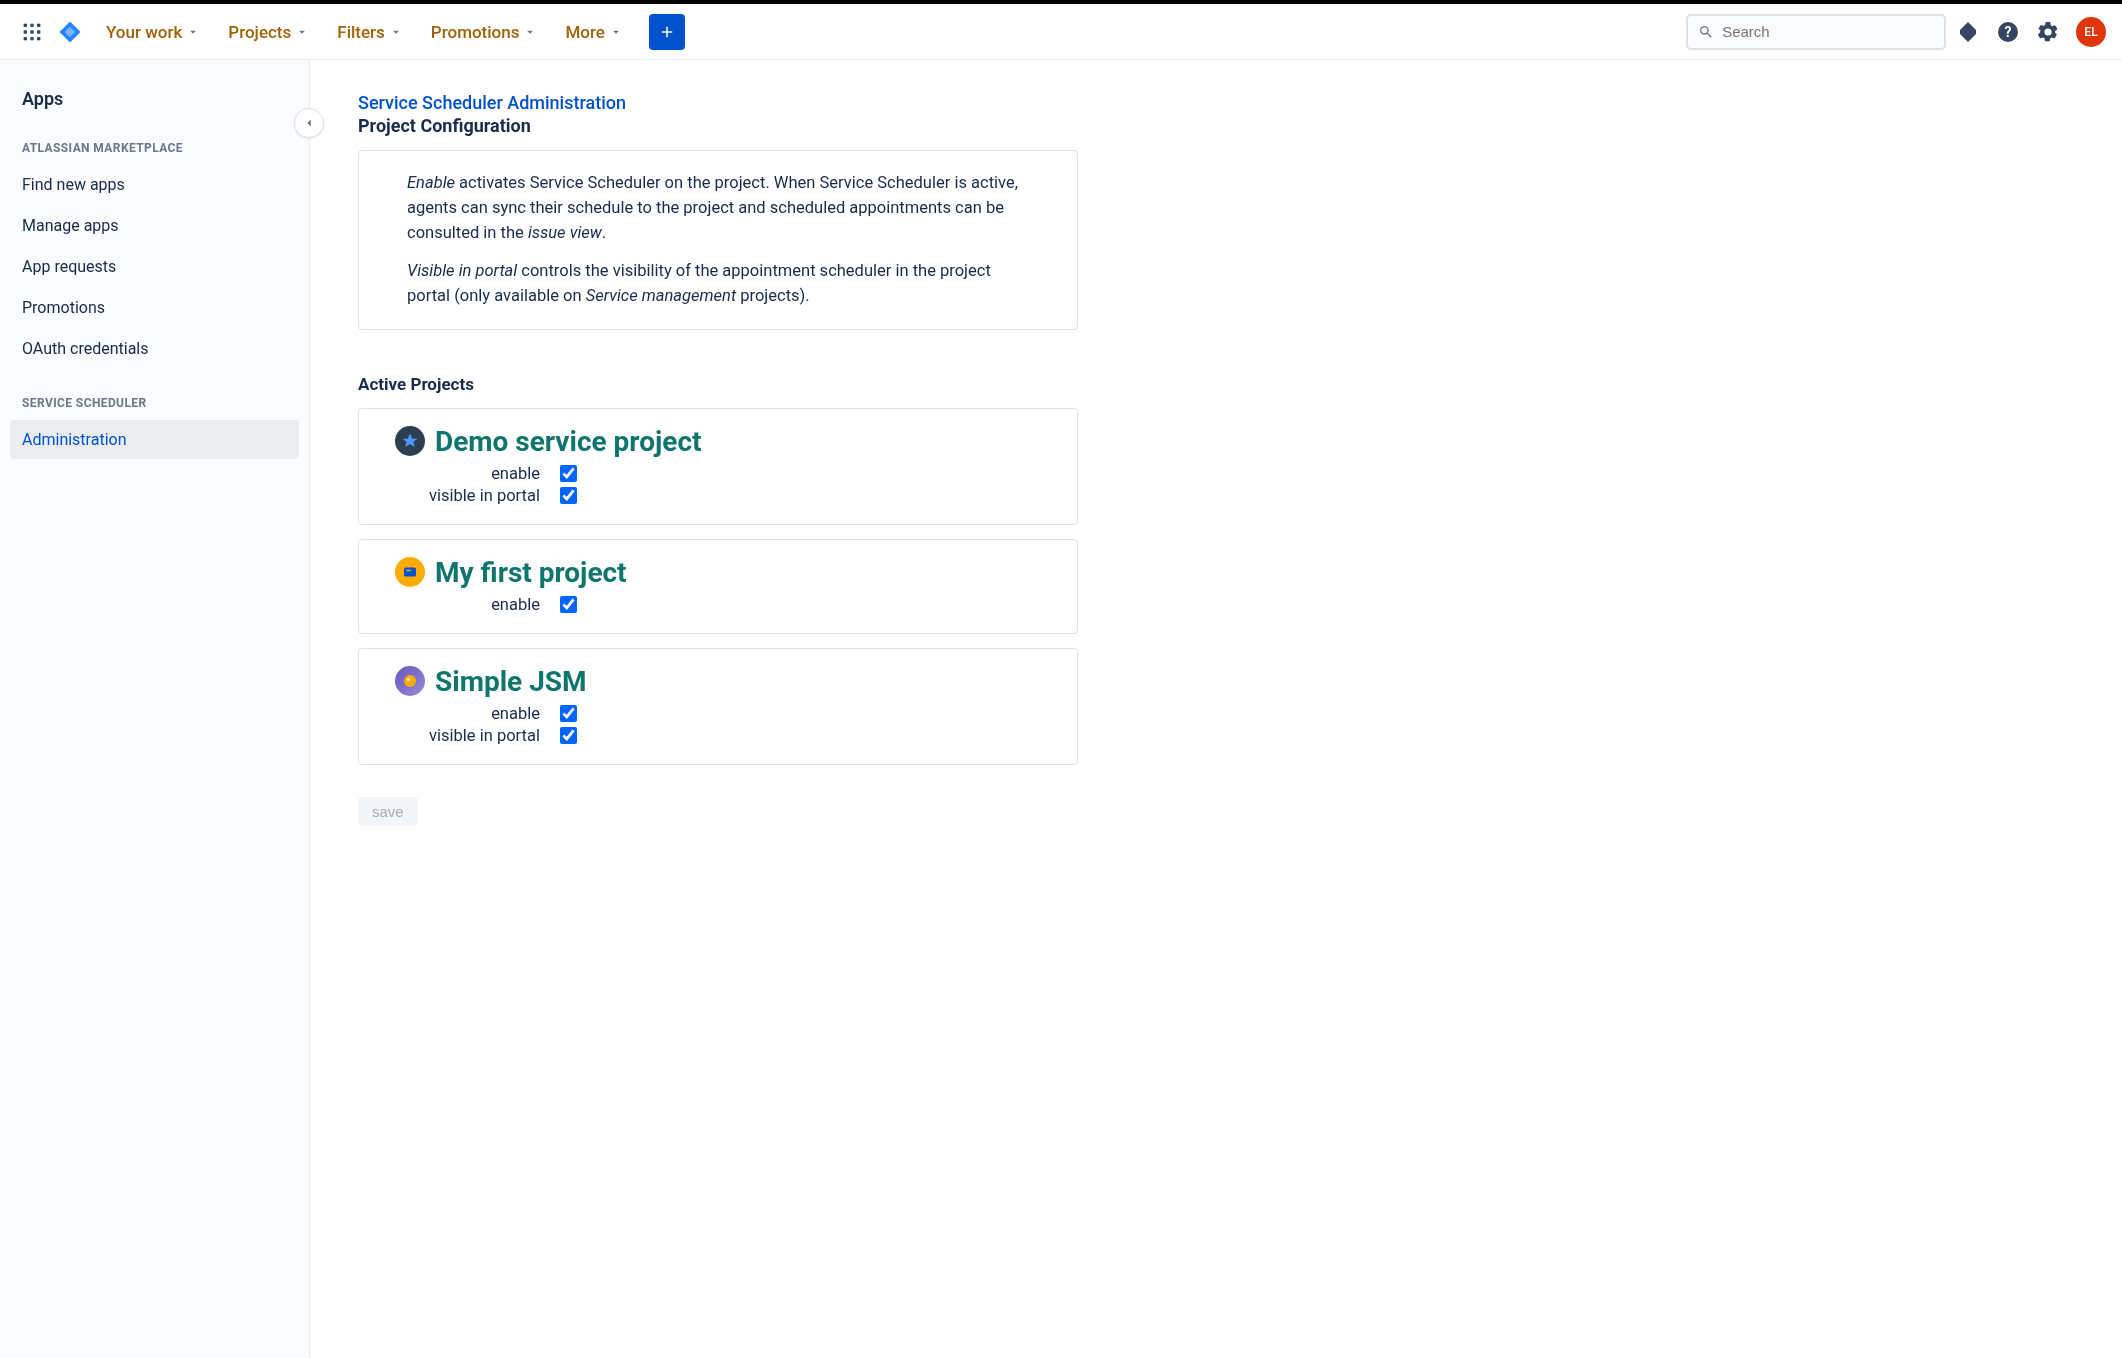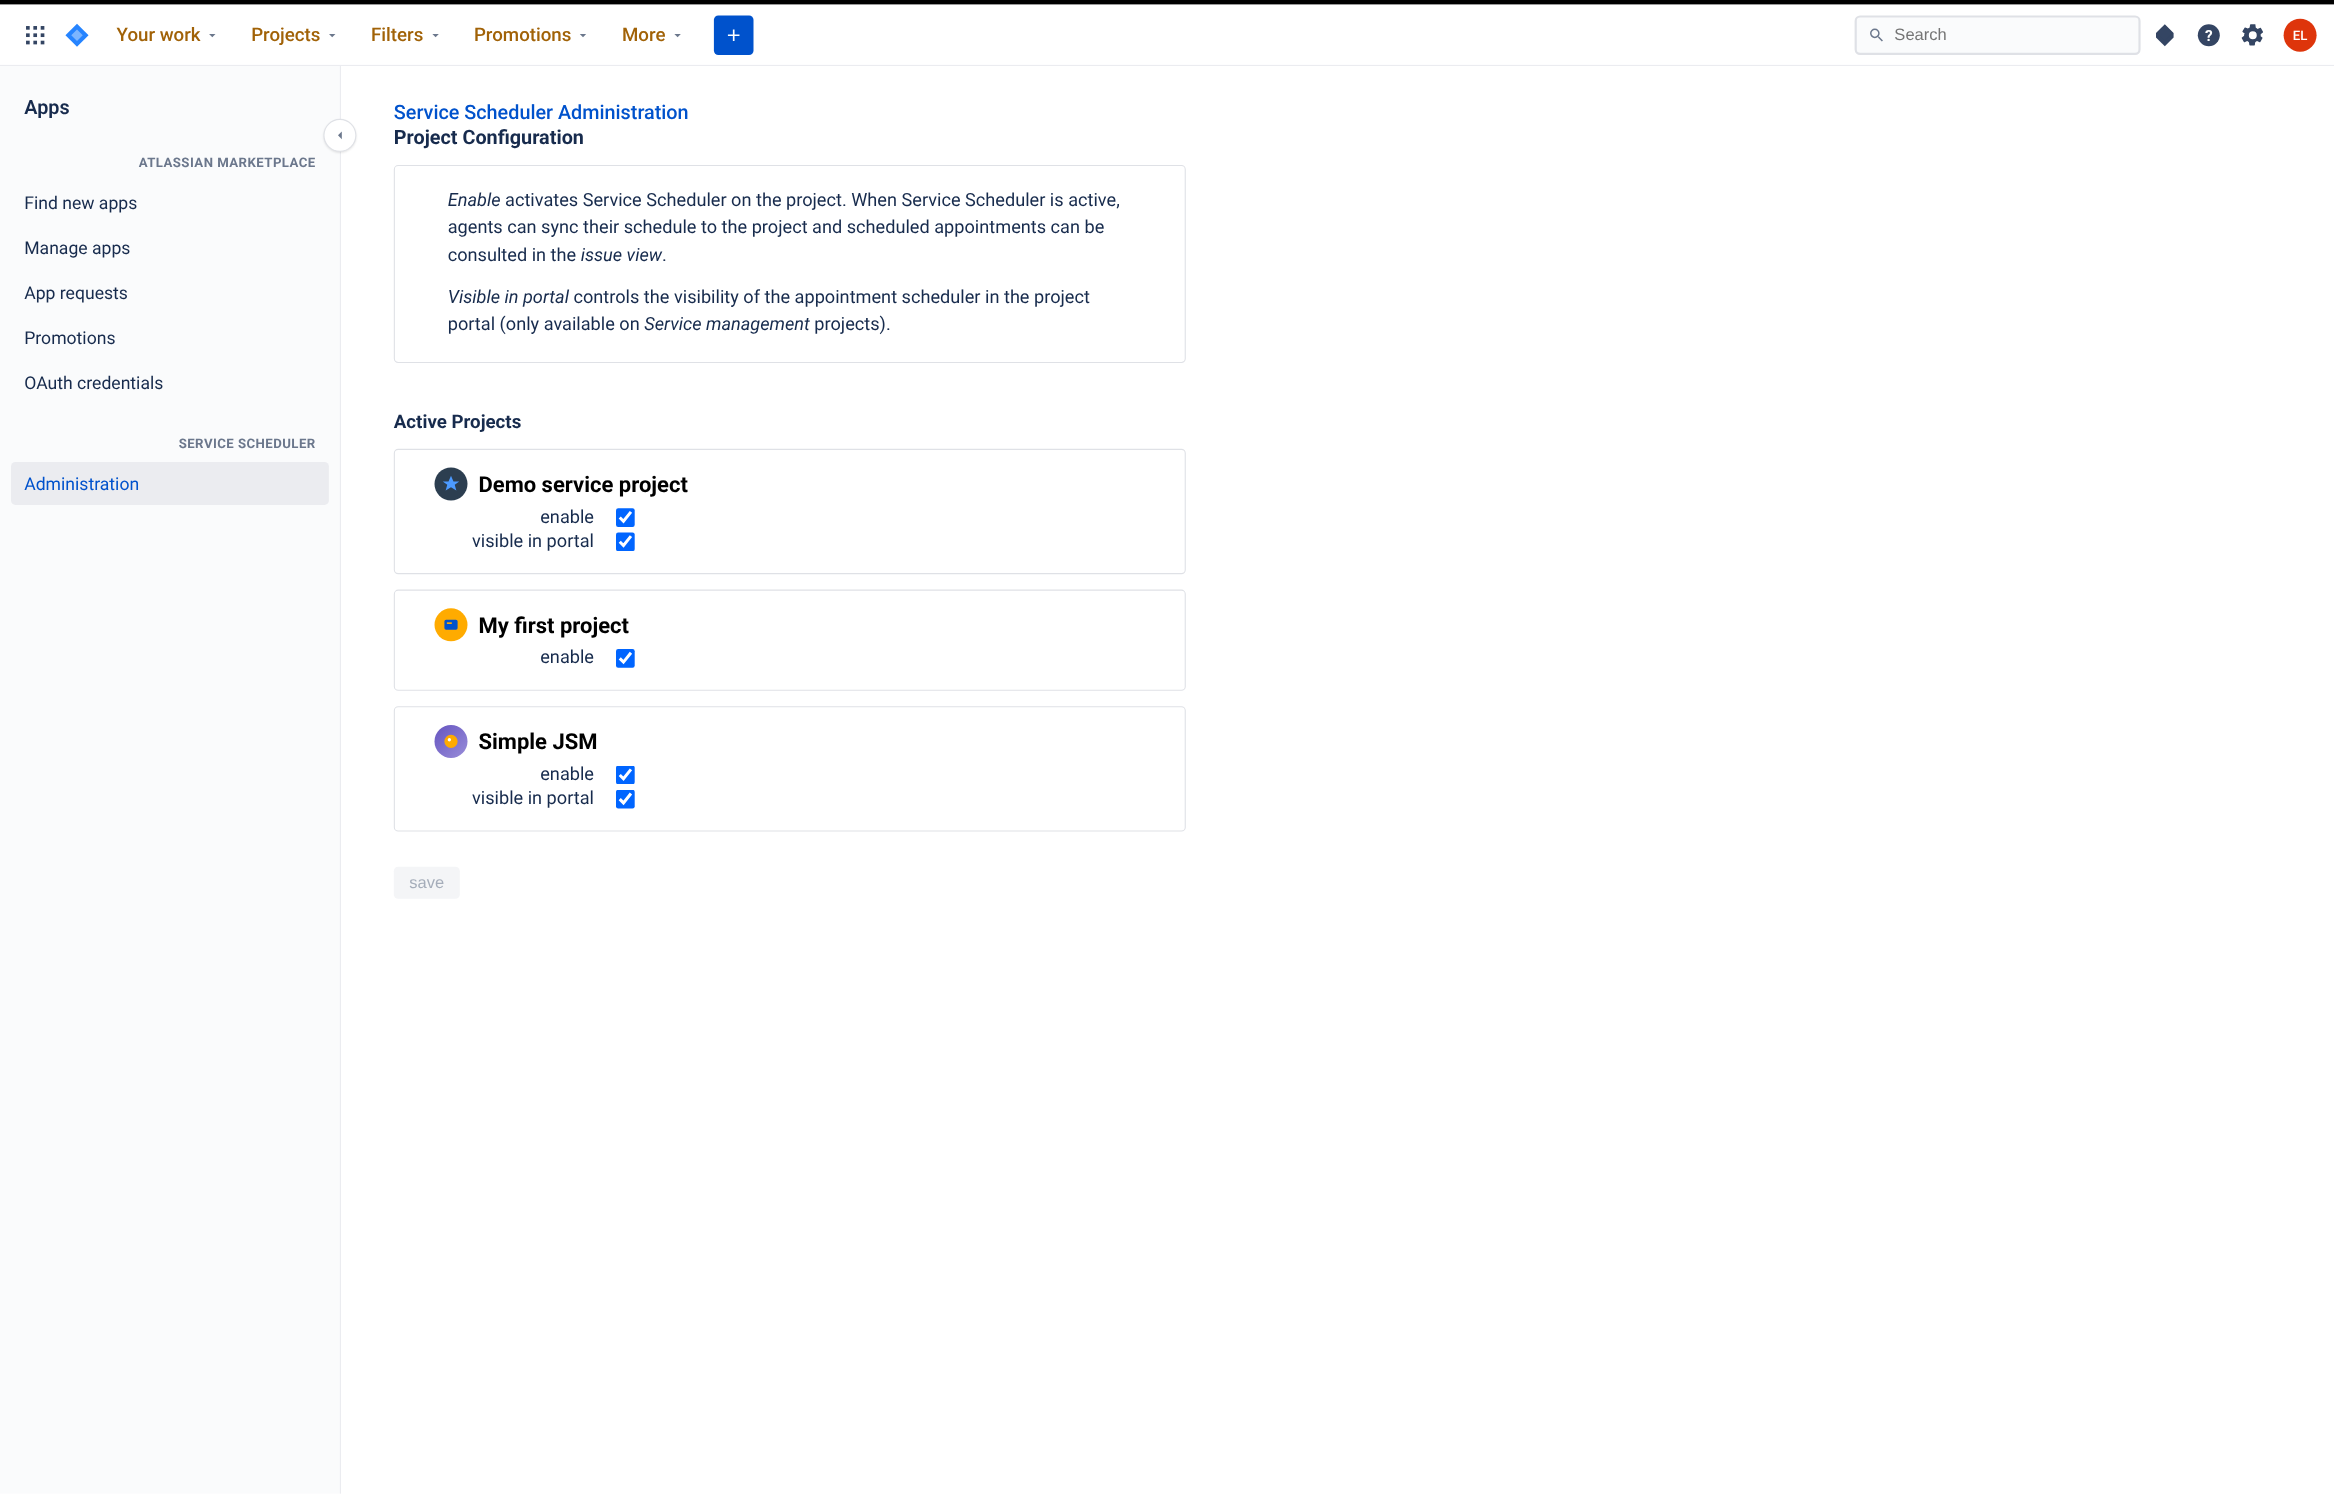--- a/index.html
+++ b/index.html
@@ -102,21 +102,20 @@
   .sidebar-title {
     font-size: 18px; font-weight: 600;
     color: #172B4D;
     padding: 4px 12px 20px 12px;
   }
   .sidebar-section-header {
     font-size: 12px; font-weight: 700;
     color: #6B778C;
     letter-spacing: 0.4px;
     padding: 12px 12px 8px 12px;
-    text-align: right;
   }
   .sidebar-item {
     padding: 10px 12px;
     font-size: 16px;
     color: #172B4D;
     cursor: pointer;
     border-radius: 4px;
     margin: 2px 0;
   }
   .sidebar-item.active {
@@ -170,21 +169,21 @@
   }
   .project-avatar {
     width: 30px; height: 30px; border-radius: 50%;
     display: flex; align-items: center; justify-content: center;
     font-size: 16px;
   }
   .pa-1 { background: #2C3E50; }
   .pa-2 { background: #FFAB00; }
   .pa-3 { background: linear-gradient(135deg,#6554C0,#998DD9); }
   .project-name {
-    font-size: 20px; font-weight: 700; color: #000000;
+    font-size: 28px; font-weight: 700; color: #0f766e;
   }
   .field-row {
     display: flex; align-items: center; gap: 20px;
     margin: 3px 0;
   }
   .field-label {
     width: 145px; text-align: right;
     font-size: 16.5px; color: #172B4D;
   }
   .chk {

